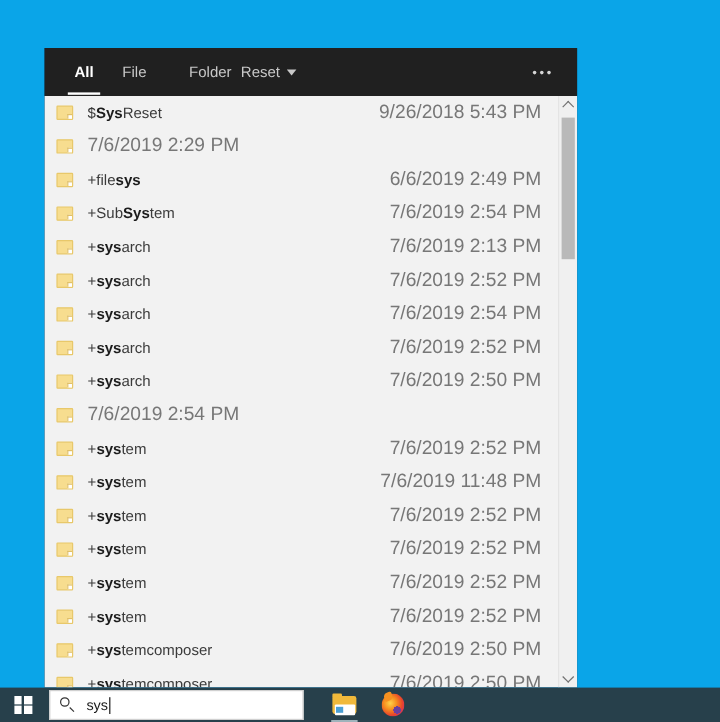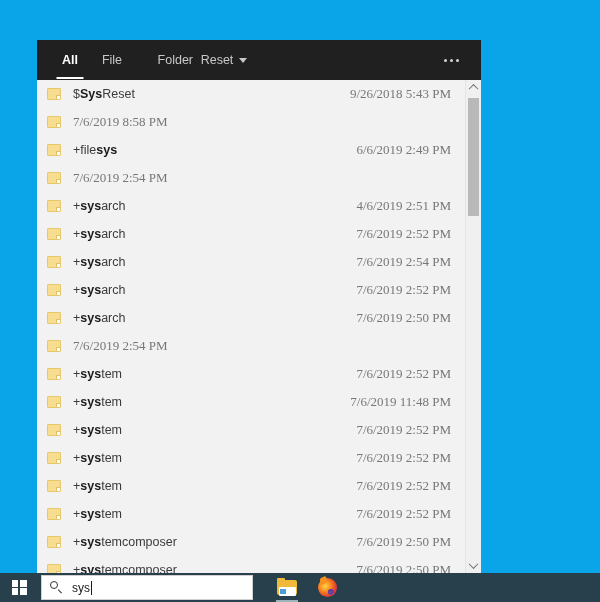--- a/index.html
+++ b/index.html
@@ -161,25 +161,24 @@
     color: #3b3b3b;
     white-space: nowrap;
     overflow: hidden;
   }
   .result-name b {
     font-weight: bold;
     color: #1c1c1c;
   }
   .result-date {
     flex: 0 0 auto;
-    font-size: 13px;
+    font-size: 16px;
     color: #777777;
     white-space: nowrap;
     text-align: right;
-    font-family: Liberation Serif, serif;
   }
 
   
   #scrollbar {
     flex: 0 0 16px;
     width: 16px;
     background: #f0f0f0;
     border-left: 1px solid #e4e4e4;
     position: relative;
     box-sizing: border-box;
@@ -398,35 +397,36 @@
 
   <div id="results-area">
     <div id="results-list">
         <div class="result-row">
           <span class="folder-icon"></span>
           <span class="result-name">$<b>Sys</b>Reset</span>
           <span class="result-date">9/26/2018 5:43 PM</span>
         </div>
         <div class="result-row">
           <span class="folder-icon"></span>
-          <span class="result-date">7/6/2019 8:58 PM</span>
+          <span class="result-date">7/6/2019 2:29 PM</span>
         </div>
         <div class="result-row">
           <span class="folder-icon"></span>
           <span class="result-name">+file<b>sys</b></span>
           <span class="result-date">6/6/2019 2:49 PM</span>
         </div>
         <div class="result-row">
           <span class="folder-icon"></span>
+          <span class="result-name">+Sub<b>Sys</b>tem</span>
           <span class="result-date">7/6/2019 2:54 PM</span>
         </div>
         <div class="result-row">
           <span class="folder-icon"></span>
           <span class="result-name">+<b>sys</b>arch</span>
-          <span class="result-date">4/6/2019 2:51 PM</span>
+          <span class="result-date">7/6/2019 2:13 PM</span>
         </div>
         <div class="result-row">
           <span class="folder-icon"></span>
           <span class="result-name">+<b>sys</b>arch</span>
           <span class="result-date">7/6/2019 2:52 PM</span>
         </div>
         <div class="result-row">
           <span class="folder-icon"></span>
           <span class="result-name">+<b>sys</b>arch</span>
           <span class="result-date">7/6/2019 2:54 PM</span>

